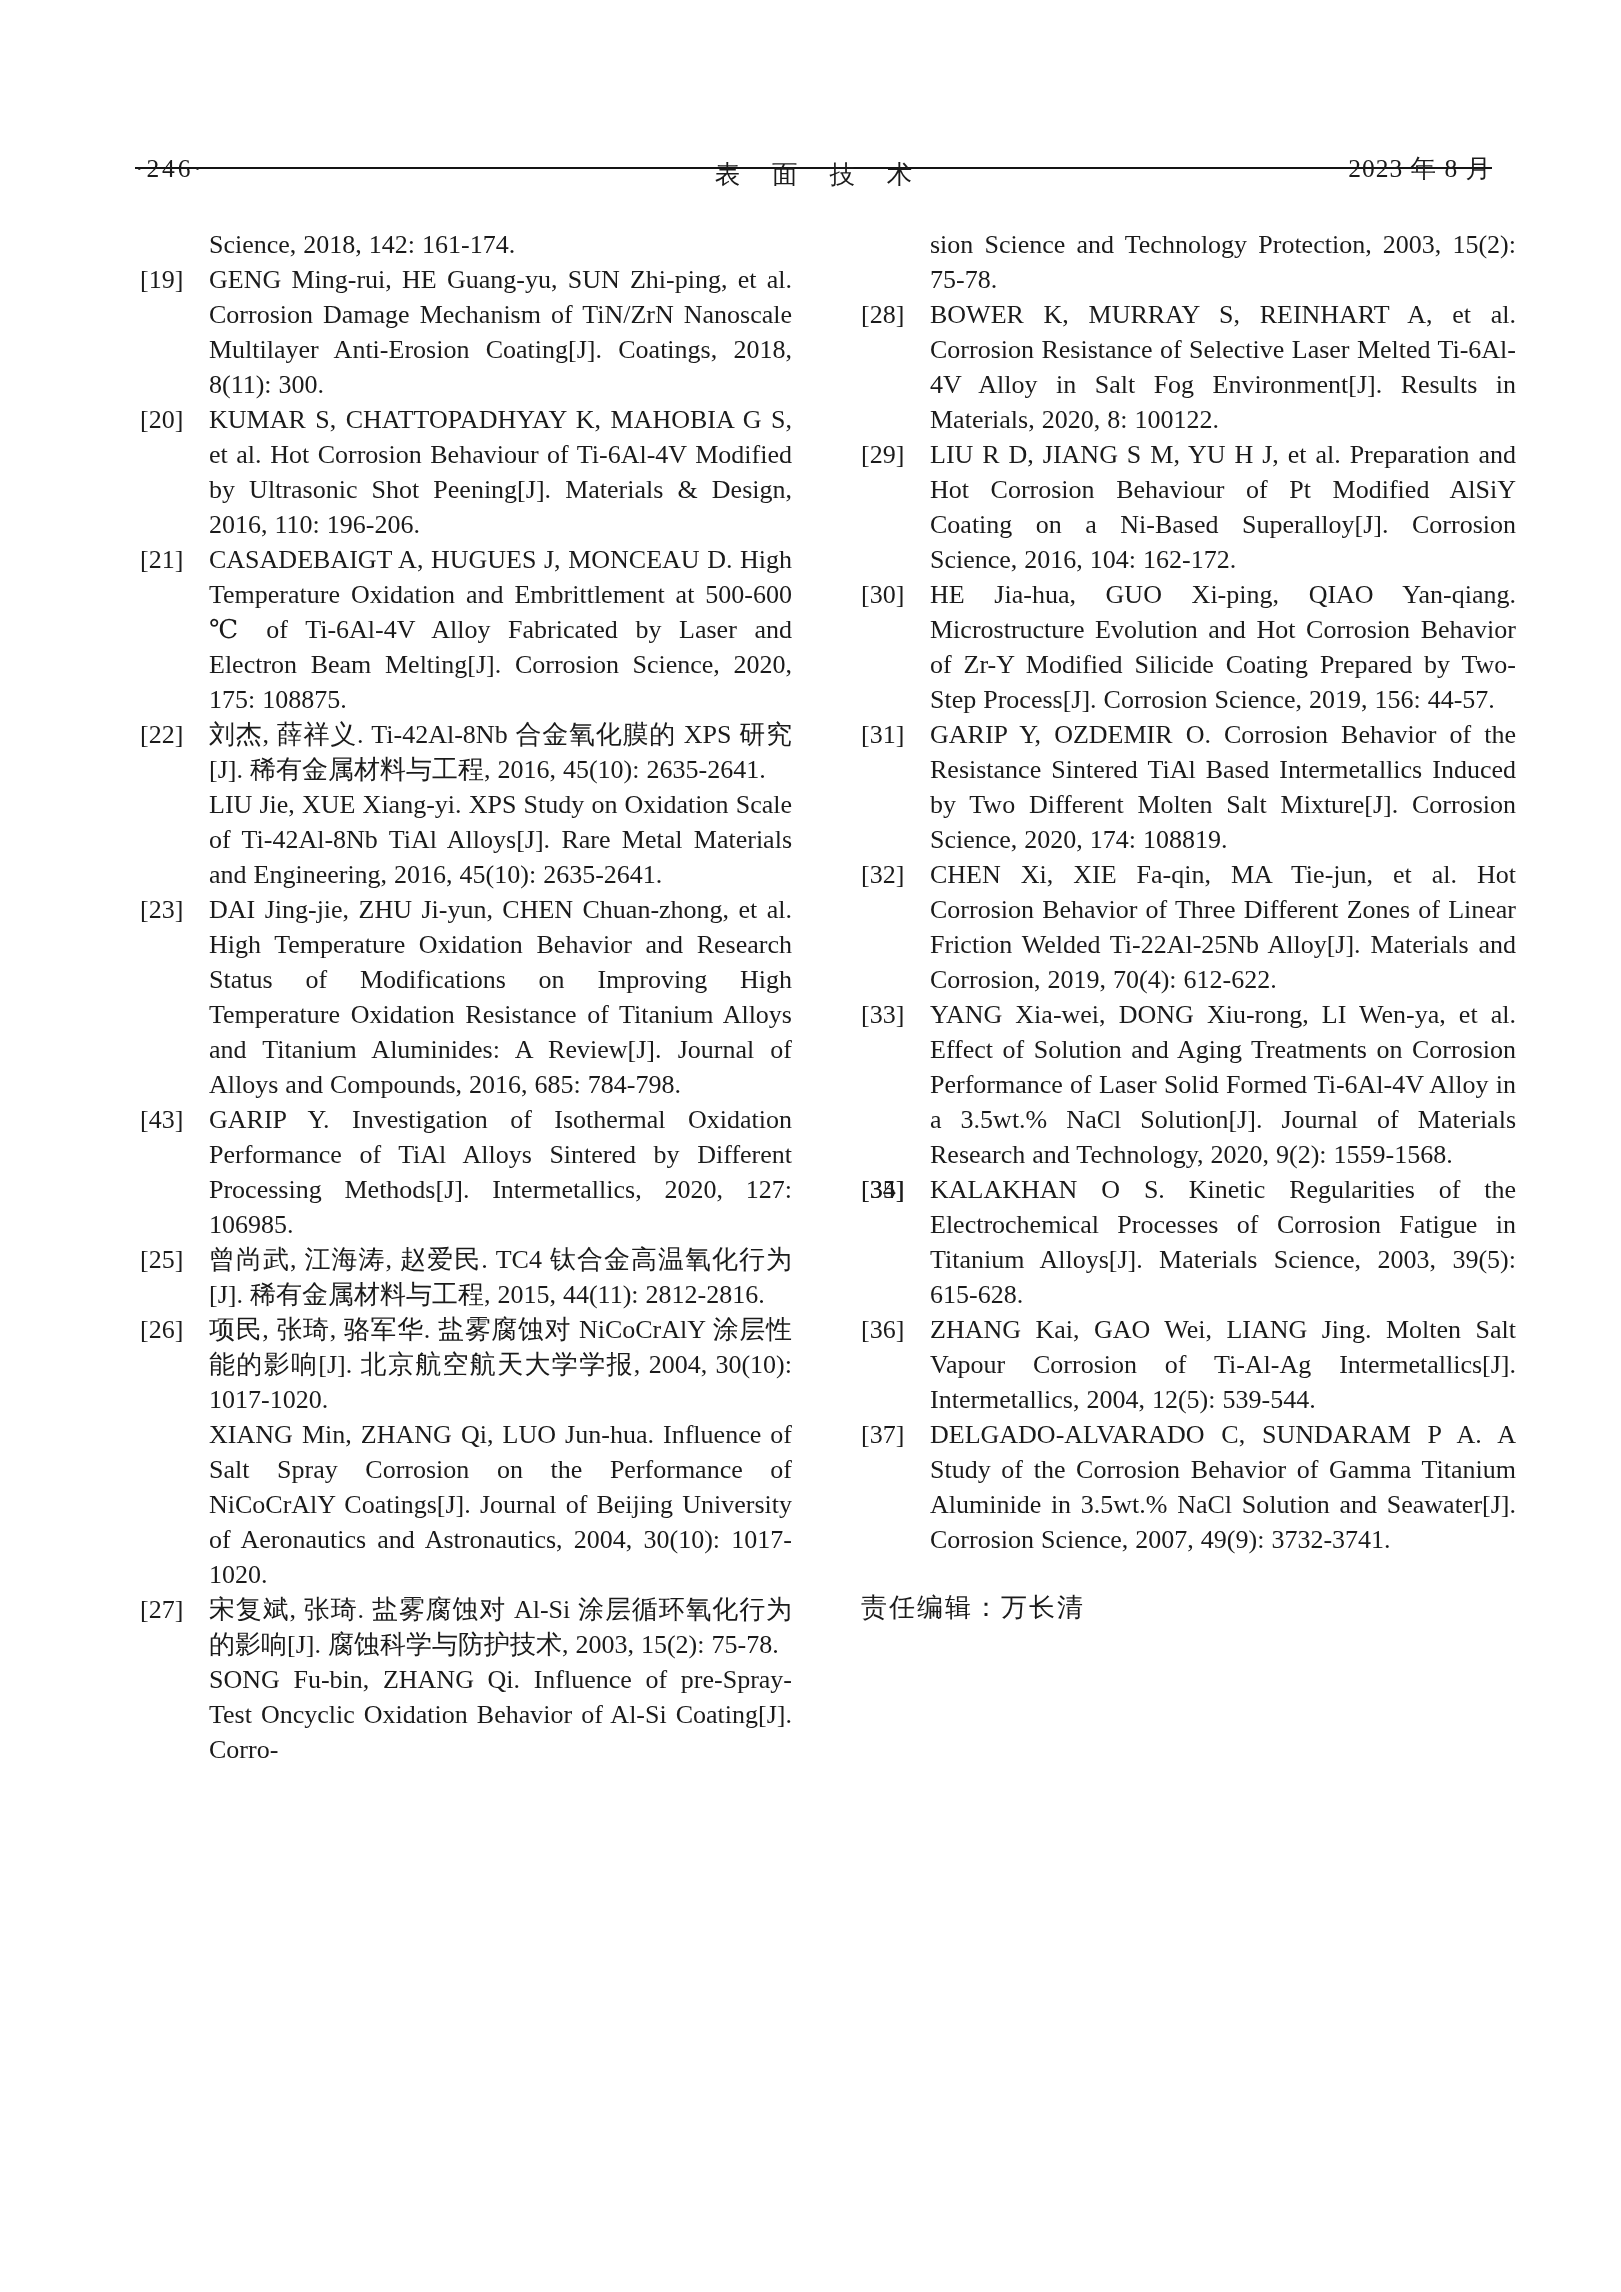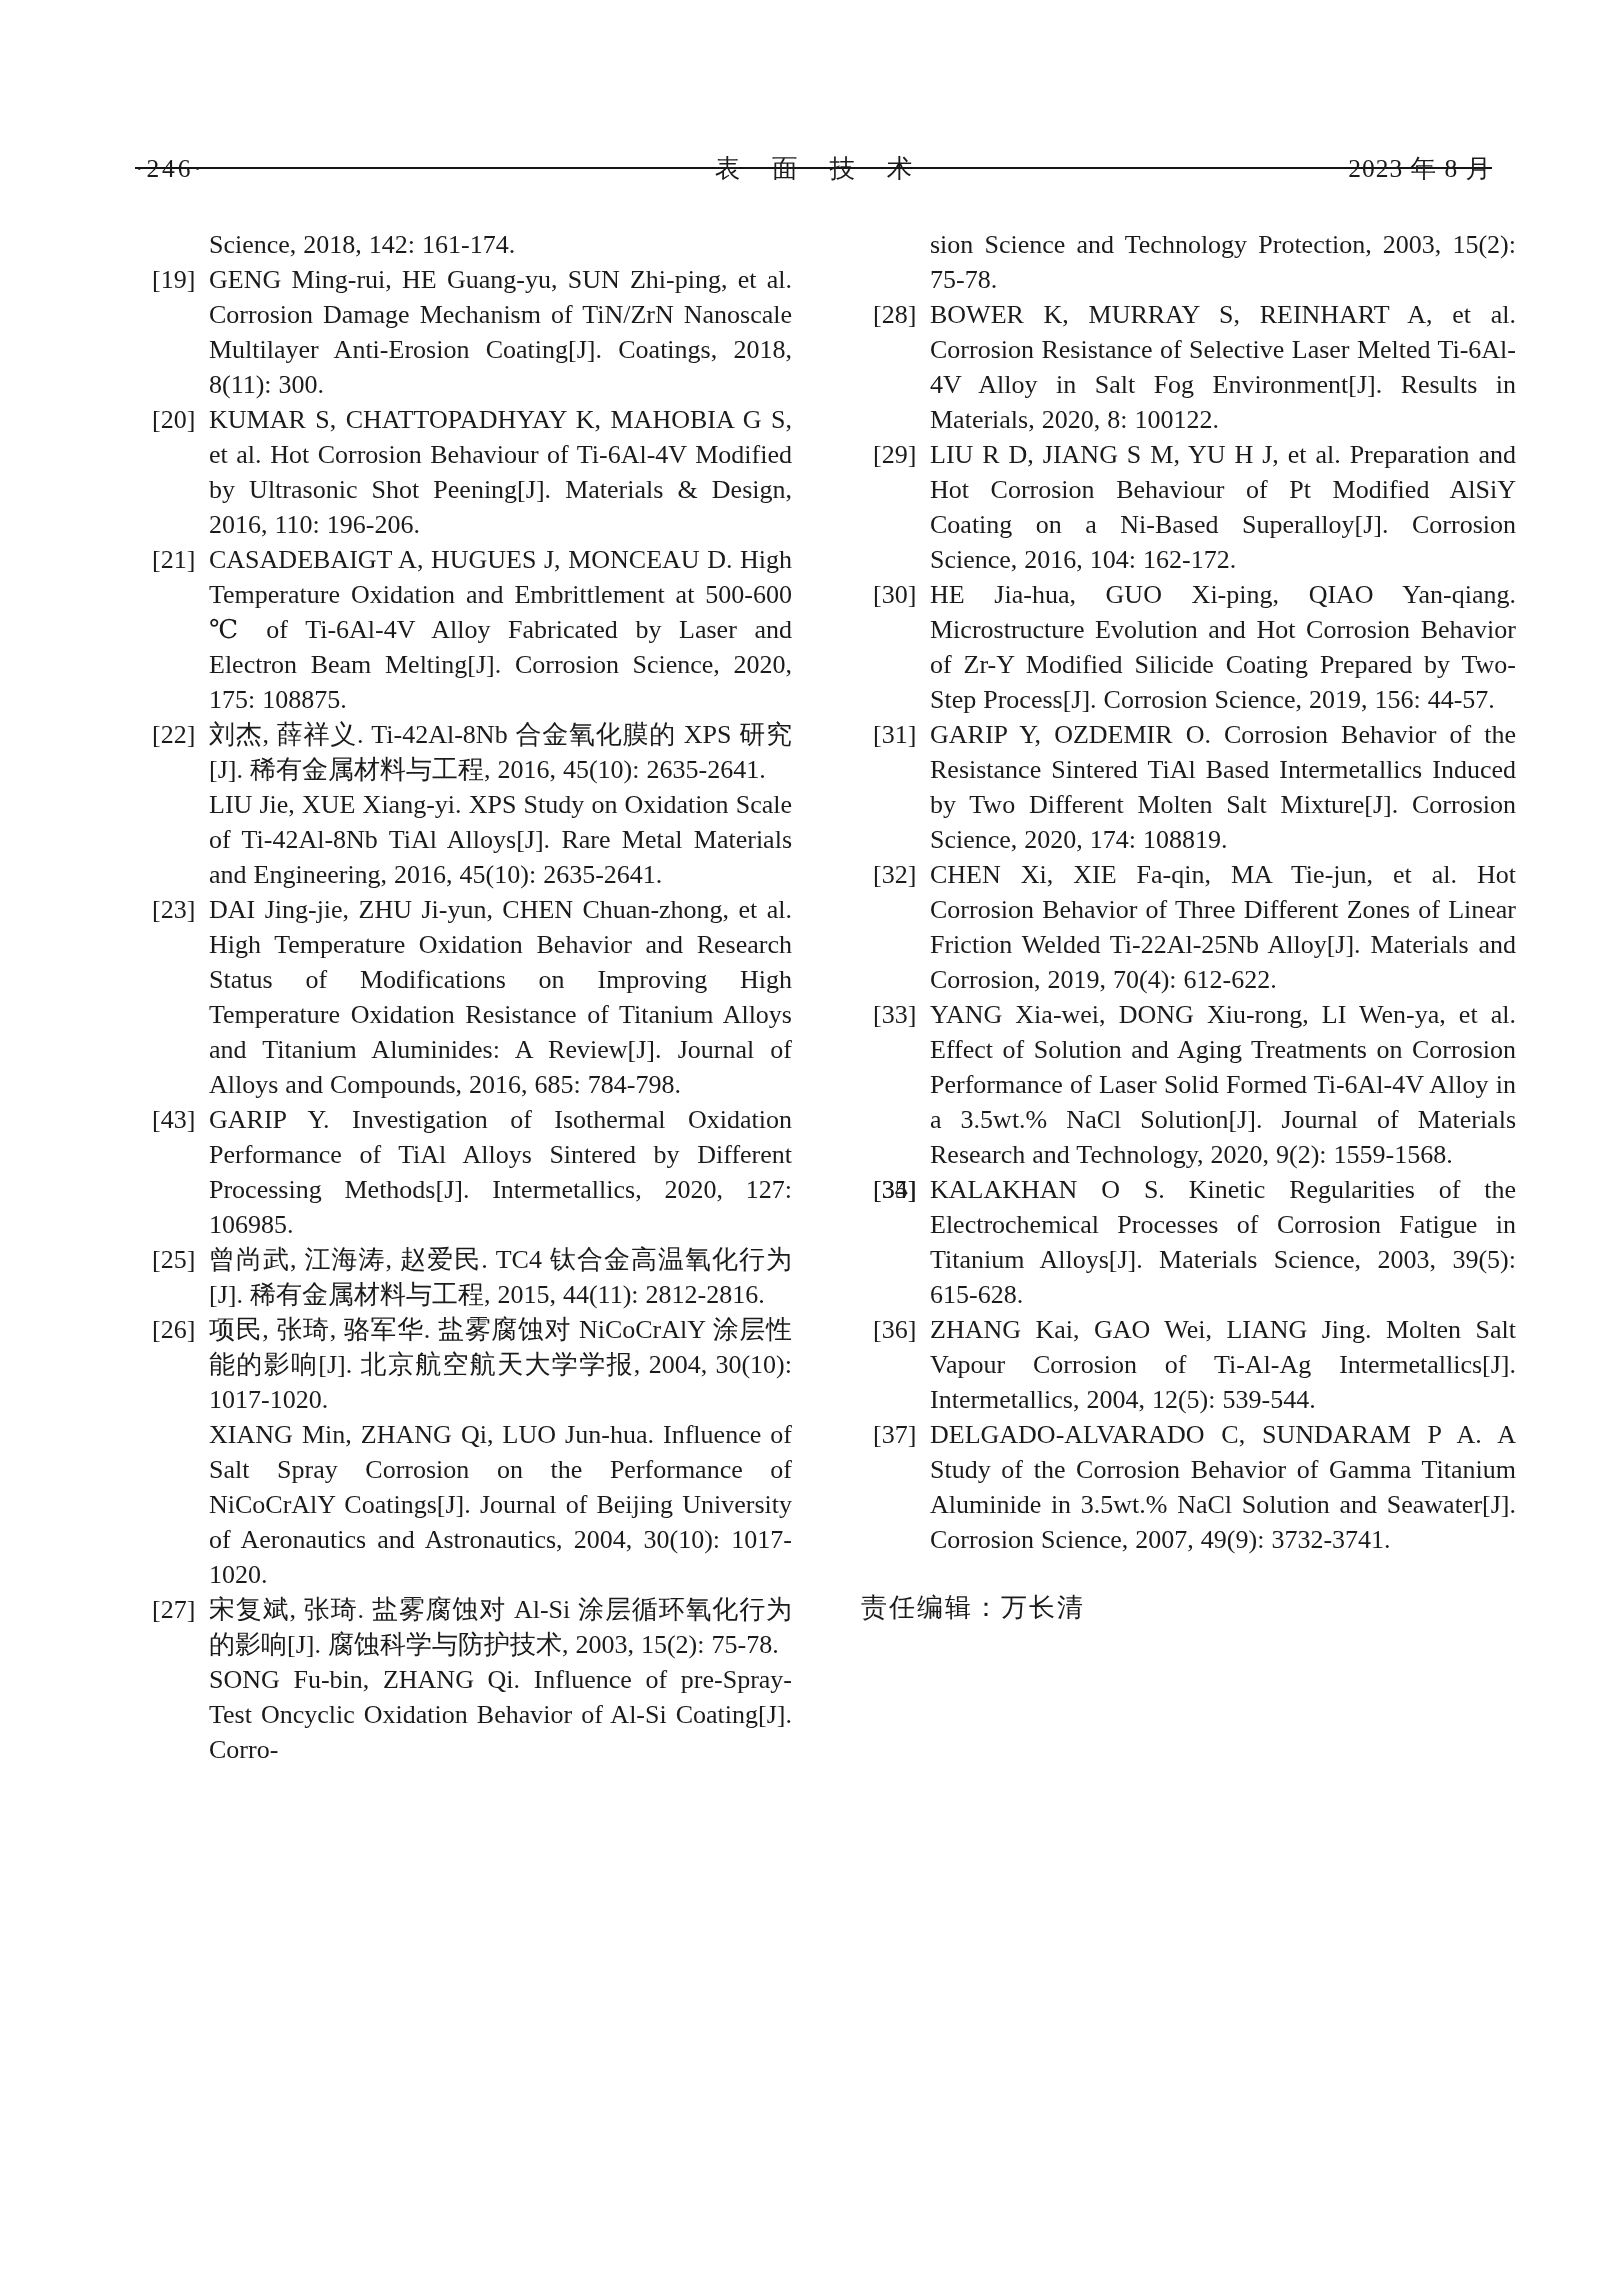--- a/index.html
+++ b/index.html
@@ -27,21 +27,21 @@
   .page-header .page-num {
     position: absolute;
     left: -31px;
     top: 0;
     letter-spacing: 2.9px;
     padding-left: 31px;
   }
   .page-header .journal-title {
     position: absolute;
     left: 50%;
-    top: 0;
+    top: 6px;
     transform: translateX(-50%);
     word-spacing: 25.5px;
     white-space: nowrap;
   }
   .page-header .issue-date {
     position: absolute;
     right: 0;
     top: 0;
     letter-spacing: 1px;
     white-space: nowrap;
@@ -57,21 +57,21 @@
   .col-left  { left: 140px; width: 652px; }
   .col-right { left: 841px; width: 655px; margin-left: 20px; }
 
   .ref {
     position: relative;
     padding-left: 69px;
     margin: 0;
   }
   .ref-num {
     position: absolute;
-    left: 12px;
+    left: 0;
     top: 0;
   }
   .ref p {
     margin: 0;
     text-align: justify;
     word-spacing: 0.5px;
   }
 
   .editor-line {
     margin-top: 33px;

